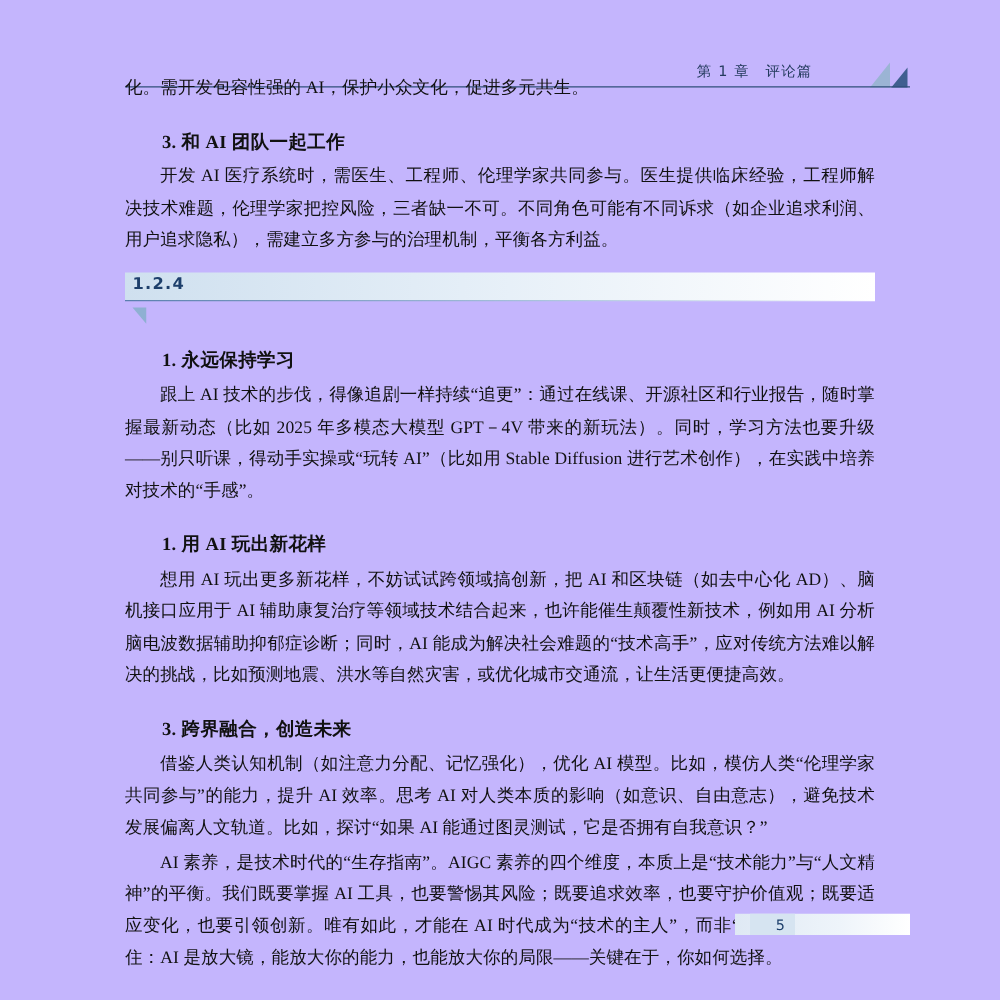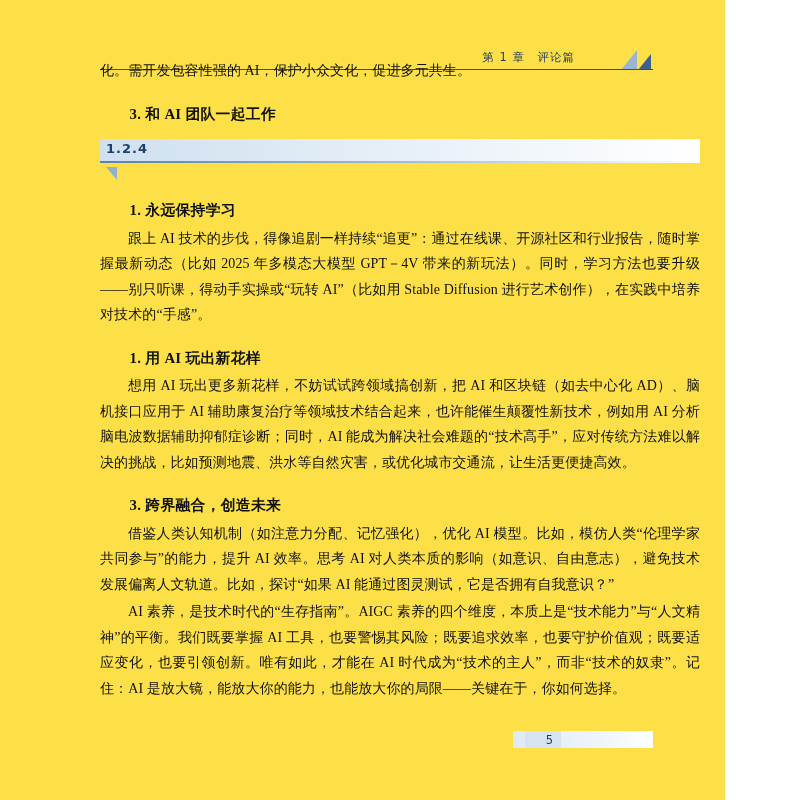--- a/index.html
+++ b/index.html
@@ -9,23 +9,23 @@
   }
   body {
     width: 800px;
     height: 800px;
     font-family: "Liberation Serif", serif;
     color: #111;
     overflow: hidden;
   }
   .page {
     position: relative;
-    width: 725px;
+    width: 800px;
     height: 800px;
-    background: #fde047;
+    background: #c4b5fd;
     box-sizing: border-box;
   }
 
   
   .header {
     position: absolute;
     top: 44px;
     left: 100px;
     right: 72px;
     height: 26px;
@@ -197,20 +197,21 @@
       <div class="tri-b"></div>
     </div>
     <div class="header-rule"></div>
   </div>
 
   <div class="content">
 
     <p class="para">化。需开发包容性强的 AI，保护小众文化，促进多元共生。</p>
 
     <h3 class="sub">3. 和 AI 团队一起工作</h3>
+    <p class="para indent">开发 AI 医疗系统时，需医生、工程师、伦理学家共同参与。医生提供临床经验，工程师解决技术难题，伦理学家把控风险，三者缺一不可。不同角色可能有不同诉求（如企业追求利润、用户追求隐私），需建立多方参与的治理机制，平衡各方利益。</p>
 
     <div class="section-head">
       <div class="section-band"></div>
       <div class="section-underline"></div>
       <div class="section-num">1.2.4</div>
     </div>
     <div class="section-flag"></div>
 
     <h3 class="sub">1. 永远保持学习</h3>
     <p class="para indent">跟上 AI 技术的步伐，得像追剧一样持续“追更”：通过在线课、开源社区和行业报告，随时掌握最新动态（比如 2025 年多模态大模型 GPT－4V 带来的新玩法）。同时，学习方法也要升级——别只听课，得动手实操或“玩转 AI”（比如用 Stable Diffusion 进行艺术创作），在实践中培养对技术的“手感”。</p>

